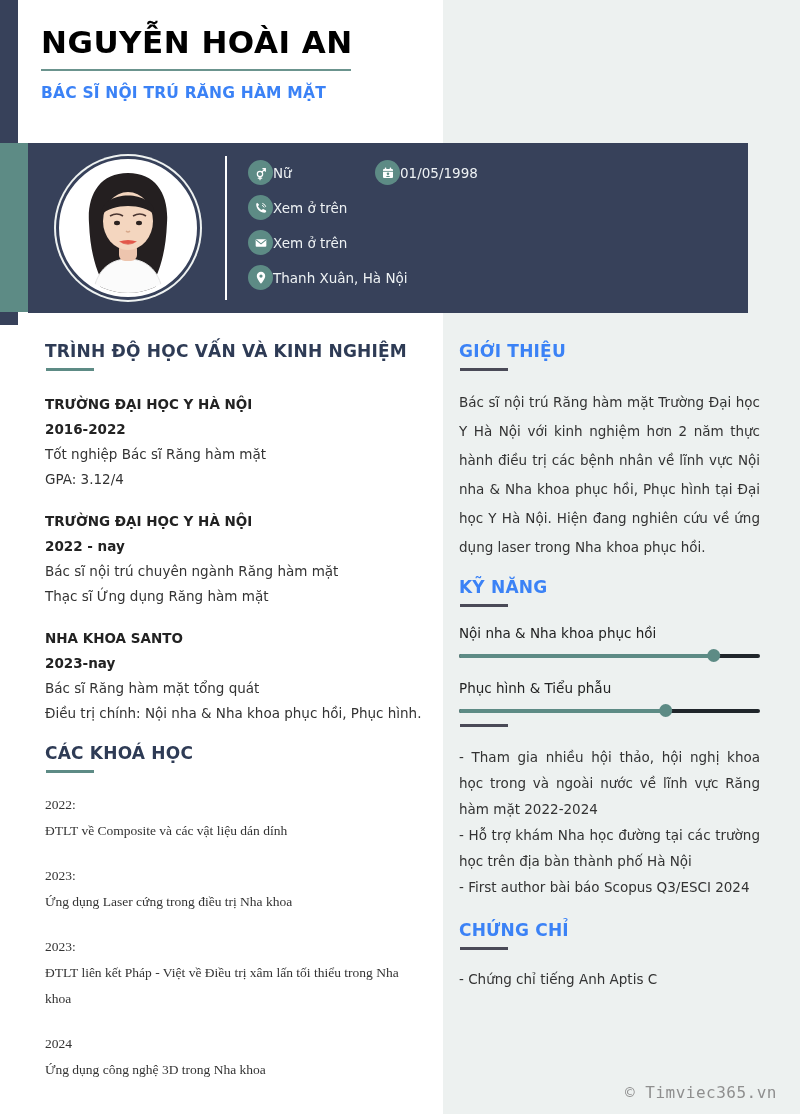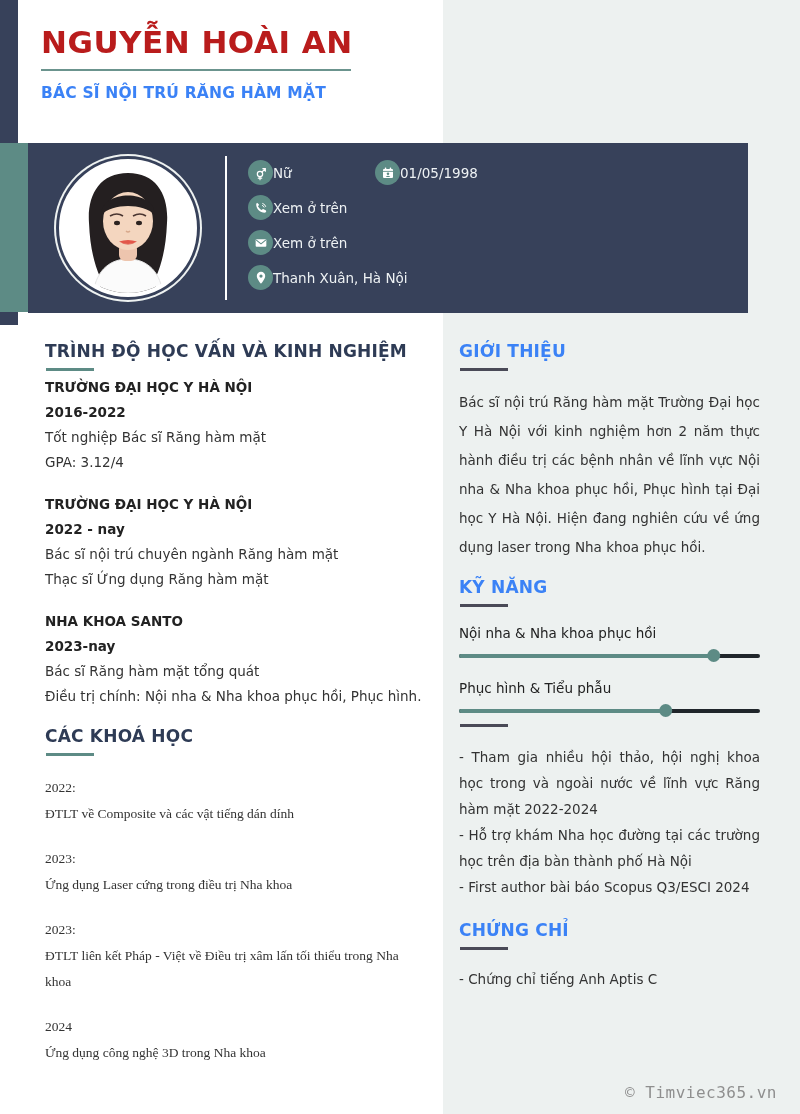--- a/index.html
+++ b/index.html
@@ -6,21 +6,21 @@
   html,body { background:#ffffff; }
   .page { position:relative; width:800px; height:1114px; background:#ffffff; overflow:hidden;
           font-family:"DejaVu Sans","Liberation Sans",sans-serif; color:#333; }
 
   .right-bg { position:absolute; left:443px; top:0; width:357px; height:1114px; background:#edf1f0; }
   .left-strip { position:absolute; left:0; top:0; width:18px; height:325px; background:#37415a; }
   .teal-strip { position:absolute; left:0; top:143px; width:28px; height:169px; background:#5d8b85; }
 
   
   .header { position:absolute; left:41px; top:24px; }
-  .name { font-size:31px; font-weight:bold; color:#b91c1c; letter-spacing:.5px; }
+  .name { font-size:31px; font-weight:bold; color:#000000; letter-spacing:.5px; }
   .name-rule { width:310px; height:2px; background:#6b948e; margin-top:9px; }
   .subtitle { margin-top:13px; font-size:15.5px; font-weight:bold; color:#3b82f6; letter-spacing:.2px; }
 
   
   .band { position:absolute; left:28px; top:143px; width:720px; height:170px; background:#37415a; }
   .photo { position:absolute; left:31px; top:16px; width:130px; height:130px; border-radius:50%;
            border:4px solid #ffffff; box-shadow:0 0 0 3px #37415a, 0 0 0 5px #eef2f1;
            overflow:hidden; background:#ffffff; }
   .photo svg { display:block; width:130px; height:130px; }
   .band-divider { position:absolute; left:197px; top:13px; width:2px; height:144px; background:#fdfdfd; }
@@ -35,21 +35,21 @@
 
   
   .col-left  { position:absolute; left:45px;  top:341px; width:382px; }
   .col-right { position:absolute; left:459px; top:341px; width:301px; }
 
   h2.section { font-size:17px; font-weight:bold; color:#2e3b55; letter-spacing:.2px; line-height:20px; }
   h2.section.dark { color:#3b82f6; }
   .rule { width:48px; height:3px; background:#5d8b85; margin:7px 0 0 1px; }
   .rule.dark { background:#4a4a57; }
 
-  .edu-block { margin-top:4px; }
+  .edu-block { margin-top:21px; }
   .edu-entry { margin-bottom:17px; font-size:13.5px; }
   .edu-entry > div { line-height:25px; }
   .edu-entry .org, .edu-entry .period { font-weight:bold; color:#222; }
 
   .courses-block { margin-top:19px;font-family:Liberation Serif, serif; }
   .course { margin-bottom:19px; font-size:13.5px; }
   .course > div { line-height:26px; }
 
   .about-text { margin-top:17px; font-size:13.5px; line-height:29px; text-align:justify; }
 
@@ -192,21 +192,21 @@
         <div>Điều trị chính: Nội nha &amp; Nha khoa phục hồi, Phục hình.</div>
       </div>
     </div>
 
     <h2 class="section">CÁC KHOÁ HỌC</h2>
     <div class="rule"></div>
 
     <div class="courses-block">
       <div class="course">
         <div>2022:</div>
-        <div>ĐTLT về Composite và các vật tiếng dán dính</div>
+        <div>ĐTLT về Composite và các vật liệu dán dính</div>
       </div>
       <div class="course">
         <div>2023:</div>
         <div>Ứng dụng Laser cứng trong điều trị Nha khoa</div>
       </div>
       <div class="course">
         <div>2023:</div>
         <div>ĐTLT liên kết Pháp - Việt về Điều trị xâm lấn tối thiểu trong Nha khoa</div>
       </div>
       <div class="course">

